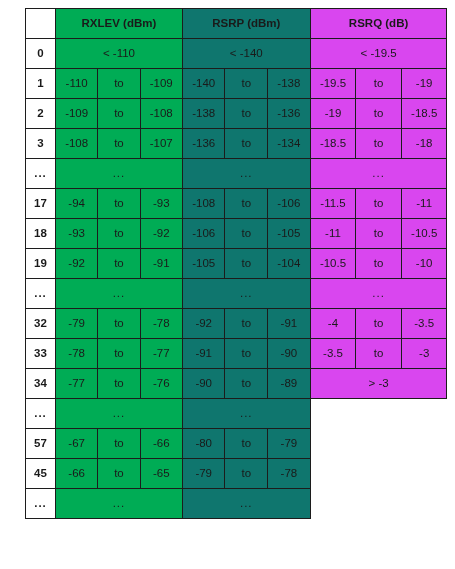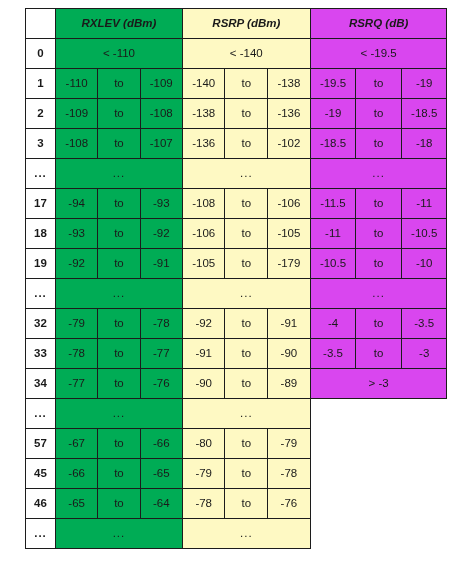--- a/index.html
+++ b/index.html
@@ -54,25 +54,24 @@
     font-weight: bold;
     font-size: 12px;
   }
   .idx-cell.blank { background: #ffffff; }
 
   .hdr {
     font-weight: bold;
     font-size: 12.5px;
     color: #111111;
     height: 30px;
-    font-style: italic;
   }
 
   .g  { background: #00ac55; }
-  .o  { background: #fef9c3; }
+  .o  { background: #0f766e; }
   .b  { background: #d946ef; }
 
   .none {
     background: #ffffff;
     border: none !important;
   }
 
   .ellipsis {
     font-size: 11px;
     color: #2b2b2b;
@@ -136,21 +135,21 @@
           <td class="b">to</td>
           <td class="b">-18.5</td>
         </tr>
         <tr>
           <td class="idx-cell">3</td>
           <td class="g">-108</td>
           <td class="g">to</td>
           <td class="g">-107</td>
           <td class="o">-136</td>
           <td class="o">to</td>
-          <td class="o">-102</td>
+          <td class="o">-134</td>
           <td class="b">-18.5</td>
           <td class="b">to</td>
           <td class="b">-18</td>
         </tr>
         <tr>
           <td class="idx-cell ellipsis">...</td>
           <td class="g ellipsis" colspan="3">...</td>
           <td class="o ellipsis" colspan="3">...</td>
           <td class="b ellipsis" colspan="3">...</td>
         </tr>
@@ -178,21 +177,21 @@
           <td class="b">to</td>
           <td class="b">-10.5</td>
         </tr>
         <tr>
           <td class="idx-cell">19</td>
           <td class="g">-92</td>
           <td class="g">to</td>
           <td class="g">-91</td>
           <td class="o">-105</td>
           <td class="o">to</td>
-          <td class="o">-179</td>
+          <td class="o">-104</td>
           <td class="b">-10.5</td>
           <td class="b">to</td>
           <td class="b">-10</td>
         </tr>
         <tr>
           <td class="idx-cell ellipsis">...</td>
           <td class="g ellipsis" colspan="3">...</td>
           <td class="o ellipsis" colspan="3">...</td>
           <td class="b ellipsis" colspan="3">...</td>
         </tr>
@@ -247,30 +246,20 @@
           <td class="none" colspan="3"></td>
         </tr>
         <tr>
           <td class="idx-cell">45</td>
           <td class="g">-66</td>
           <td class="g">to</td>
           <td class="g">-65</td>
           <td class="o">-79</td>
           <td class="o">to</td>
           <td class="o">-78</td>
-          <td class="none" colspan="3"></td>
-        </tr>
-        <tr>
-          <td class="idx-cell">46</td>
-          <td class="g">-65</td>
-          <td class="g">to</td>
-          <td class="g">-64</td>
-          <td class="o">-78</td>
-          <td class="o">to</td>
-          <td class="o">-76</td>
           <td class="none" colspan="3"></td>
         </tr>
         <tr>
           <td class="idx-cell ellipsis">...</td>
           <td class="g ellipsis" colspan="3">...</td>
           <td class="o ellipsis" colspan="3">...</td>
           <td class="none" colspan="3"></td>
         </tr>
       </tbody>
   </table>

